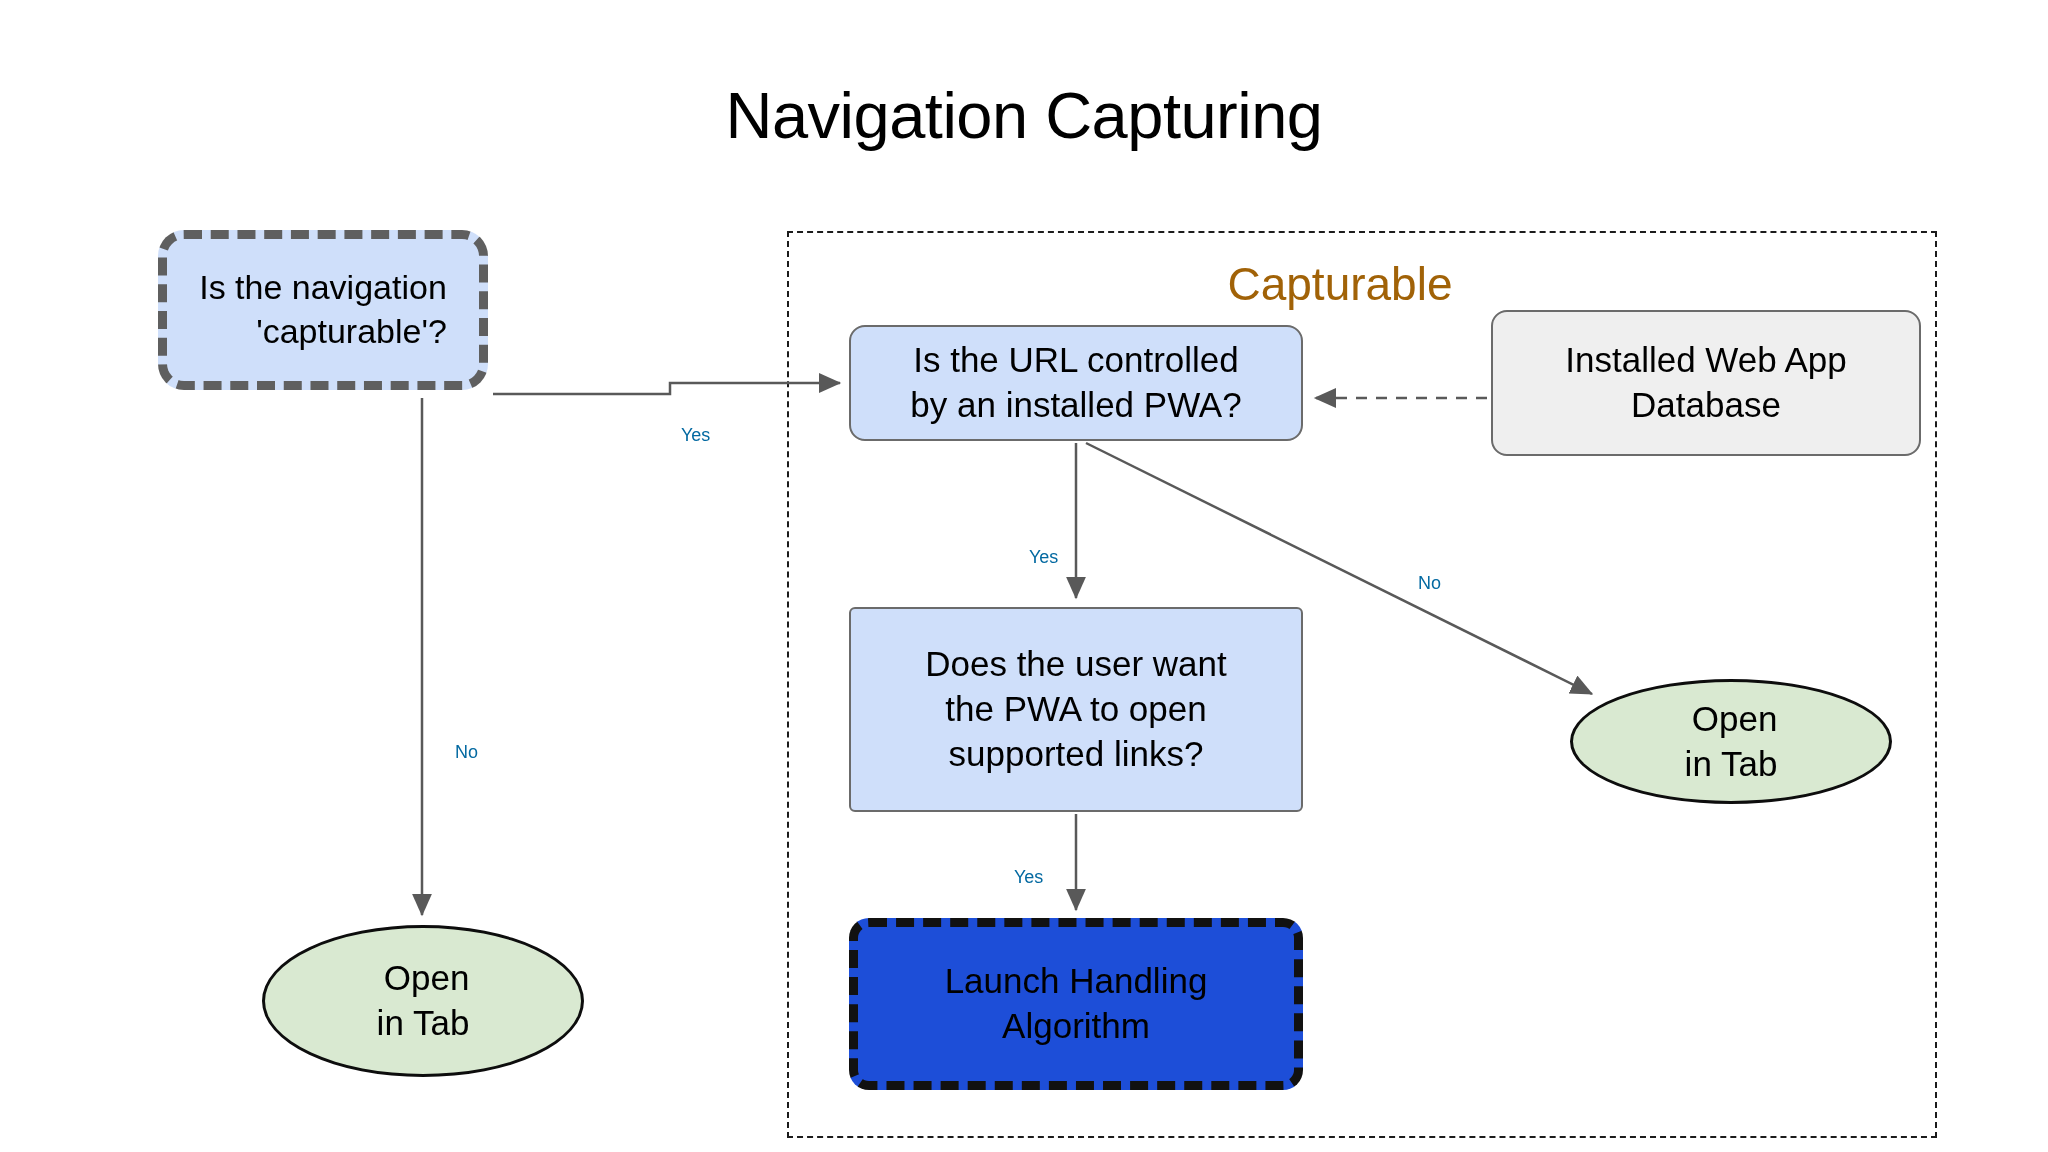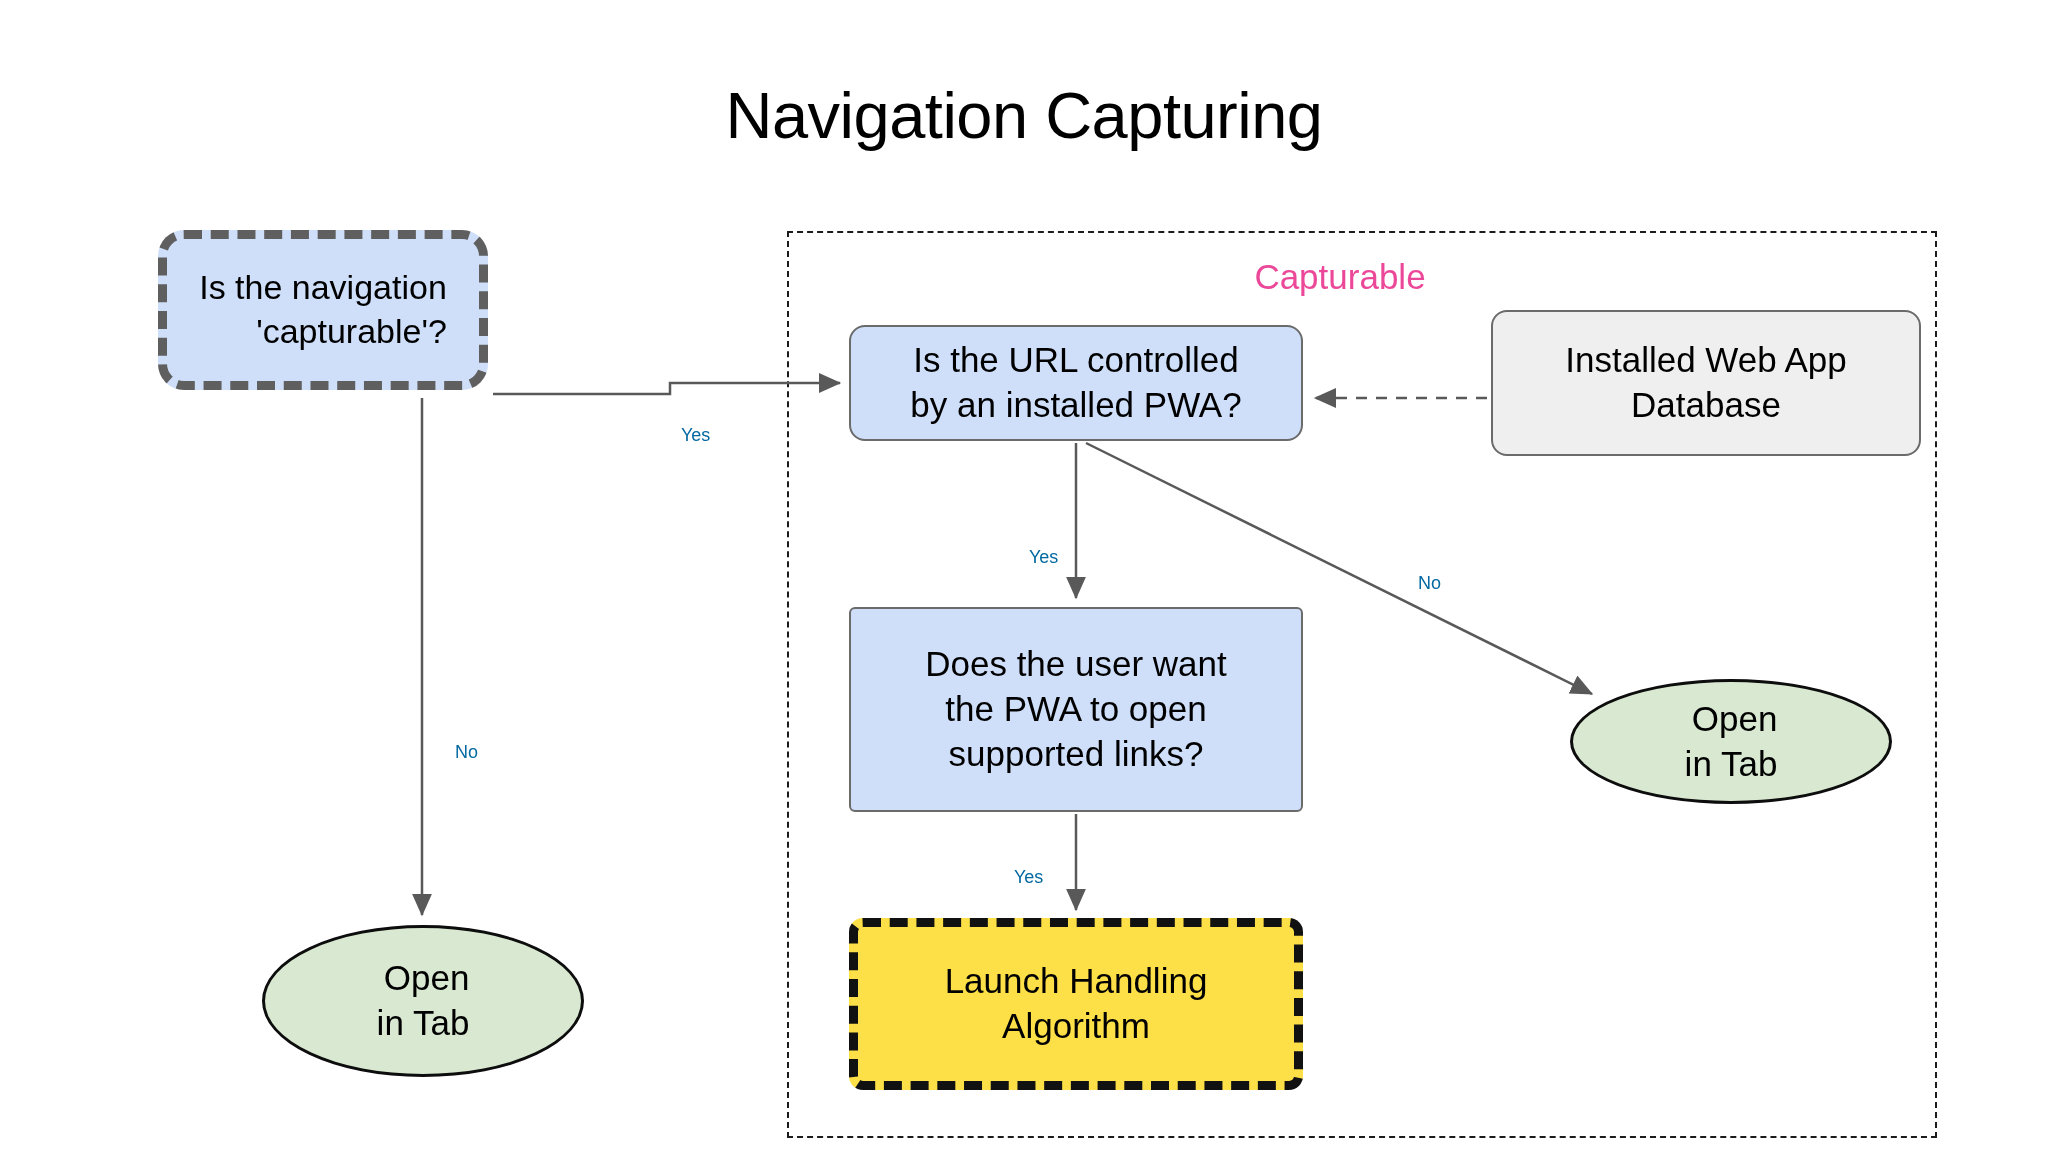--- a/index.html
+++ b/index.html
@@ -54,22 +54,22 @@
     border: 2px dashed #1b1b1b;
     box-sizing: border-box;
     background: transparent;
   }
   .group-label {
     position: absolute;
     left: 1190px;
     top: 257px;
     width: 300px;
     text-align: center;
-    font-size: 35px;
-    color: #ec4899;
+    font-size: 46px;
+    color: #a16207;
     white-space: nowrap;
   }
 
   
   .node {
     position: absolute;
     box-sizing: border-box;
     display: flex;
     align-items: center;
     justify-content: center;
@@ -92,23 +92,23 @@
     background: #efefef;
     border: 2px solid #6b6b6b;
     border-radius: 16px;
   }
   .box-blue-dashed {
     background: #cfdffa;
     border: 9px dashed #5f5f5f;
     border-radius: 26px;
   }
   .box-pink-dashed {
-    background: #fde047;
+    background: #1d4ed8;
     border: 9px dashed #111111;
-    border-radius: 14px;
+    border-radius: 20px;
     justify-content: center;
   }
   .ellipse-green {
     background: #d9e9d1;
     border: 3px solid #0d0d0d;
     border-radius: 50%;
     text-align: right;
   }
 
   

